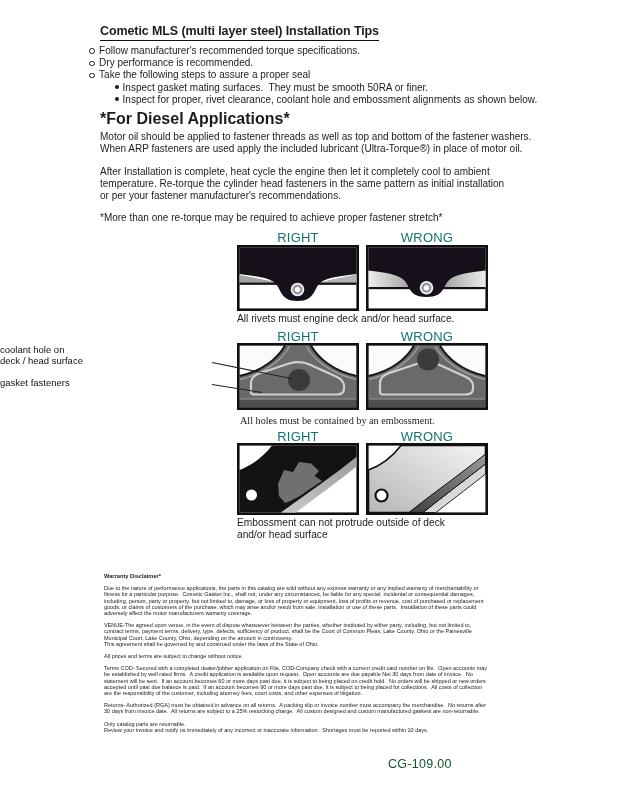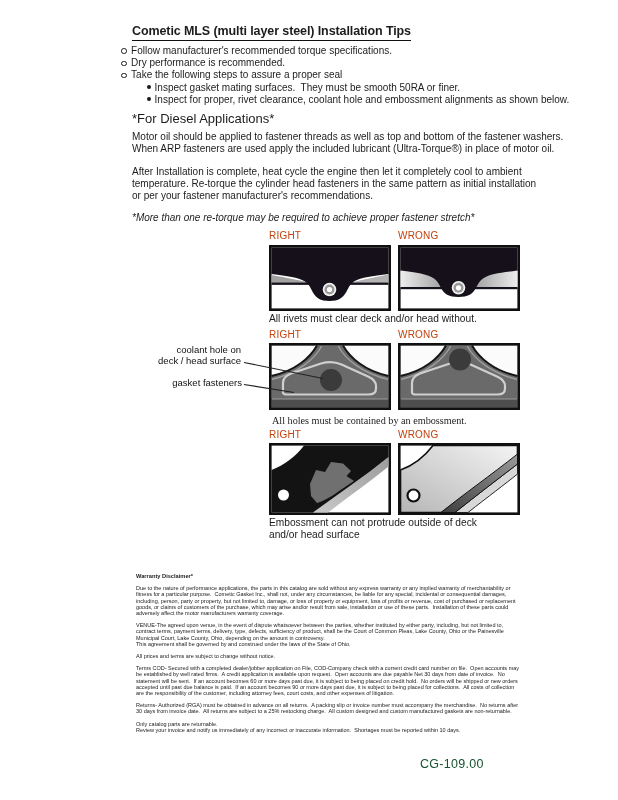--- a/index.html
+++ b/index.html
@@ -1,41 +1,41 @@
 <!DOCTYPE html>
 <html><head>
 <meta charset="utf-8">
 <style>
   html,body { margin:0; padding:0; background:#ffffff; }
   .page {
     position:relative; width:550px; height:800px; background:#ffffff;
-    font-family:"Liberation Sans", sans-serif; color:#1c1c1c; overflow:hidden;margin-left:32px;
+    font-family:"Liberation Sans", sans-serif; color:#1c1c1c; overflow:hidden;
   }
   
   .title {
     position:absolute; left:100px; top:24px; margin:0;
     font-size:12.5px; font-weight:bold; letter-spacing:-0.1px;
     border-bottom:1.8px solid #111; padding-bottom:2px; white-space:nowrap;
   }
   
   .tips { position:absolute; left:89px; top:45px; width:505px; font-size:10px; line-height:12.2px; }
   .tip-row { display:flex; align-items:flex-start; white-space:pre-wrap;text-align:right; }
   .tip-row.sub { padding-left:26px; }
   .ob { flex:0 0 auto; width:3.6px; height:3.6px; border:1px solid #1c1c1c; border-radius:50%; margin:3.4px 4.5px 0 0; }
   .fb { flex:0 0 auto; width:3.8px; height:3.8px; background:#1c1c1c; border-radius:50%; margin:3.6px 3.8px 0 0; }
   
   .diesel { position:absolute; left:100px; top:113px; width:470px; font-size:10px; line-height:12.2px; }
-  .diesel-h { font-size:13px; font-weight:normal; margin:0 0 6px 0; }
+  .diesel-h { font-size:16px; font-weight:bold; margin:0 0 6px 0; }
   .diesel p { margin:0 0 10px 0; white-space:pre-wrap; }
-  .diesel p.note { margin-bottom:0;font-style:italic; }
-  
-  .dlabel { position:absolute; width:122px; font-size:10px; color:#c2410c; letter-spacing:0.2px; }
+  .diesel p.note { margin-bottom:0; }
+  
+  .dlabel { position:absolute; width:122px; text-align:center; font-size:13px; color:#0f766e; letter-spacing:0.2px; }
   .dframe { position:absolute; width:122px; display:block; }
   .caption { position:absolute; font-size:10.2px; line-height:12.4px; white-space:pre-wrap; }
-  .ann { position:absolute; left:0; text-align:right; font-size:9.5px; line-height:10.8px; white-space:pre-wrap; color:#111; }
+  .ann { position:absolute; left:0; font-size:9.5px; line-height:10.8px; white-space:pre-wrap; color:#111; }
   .leaders { position:absolute; left:0; top:0; width:618px; height:800px; pointer-events:none; }
   
   .fineprint { position:absolute; left:104px; top:573px; width:430px; font-size:5.5px; line-height:6.2px; color:#222; }
   .fineprint .fp-h { font-weight:bold; font-size:5.7px; margin:0 0 6px 0; }
   .fineprint p { margin:0 0 6px 0; white-space:pre-wrap; }
   
   .code { position:absolute; left:388px; top:757px; font-size:12.5px; letter-spacing:0.3px; color:#14532d; }
 </style>
 </head>
 <body>
@@ -87,21 +87,21 @@
     </defs>
     <rect x="1.3" y="1.3" width="119.4" height="63.4" fill="#ffffff" stroke="#101010" stroke-width="2.6"></rect>
     <rect x="2.5" y="26" width="117" height="16.5" fill="url(#g1w)"></rect>
     <rect x="2.5" y="42" width="117" height="2.2" fill="#15101a"></rect>
     <path d="M2.5,2.5 H119.5 V25.5 C102,28 93,28.5 85,33.5 C76,39.5 80,52 60.5,52 C41,52 45,39.5 36,33.5 C28,28.5 20,28 2.5,25.5 Z" fill="#15101a"></path>
     <circle cx="60.5" cy="42.8" r="6.8" fill="#f2f2f2"></circle>
     <circle cx="60.5" cy="42.8" r="5" fill="#9a9a9a"></circle>
     <circle cx="60.5" cy="42.8" r="2.6" fill="#ffffff"></circle>
   </svg>
 
-  <div class="caption" style="left:237px; top:313px;">All rivets must clear deck and/or head without.</div>
+  <div class="caption" style="left:237px; top:313px;">All rivets must engine deck and/or head surface.</div>
 
   <div class="dlabel" style="left:237px; top:329px;">RIGHT</div>
   <div class="dlabel" style="left:366px; top:329px;">WRONG</div>
 
   <svg class="dframe" style="left:237px; top:343px;" width="122" height="67" viewBox="0 0 122 67">
     <rect x="2.5" y="2.5" width="117" height="62" fill="#6a6a6a"></rect>
     <rect x="2.5" y="56" width="117" height="8.5" fill="#4e4e4e"></rect>
     <line x1="2.5" y1="56" x2="119.5" y2="56" stroke="#9b9b9b" stroke-width="1"></line>
     <path d="M2.5,2.5 H48 C41,15 26,28 2.5,33 Z" fill="#fbfbfb"></path>
     <path d="M48,2.5 C41,15 26,28 2.5,33" fill="none" stroke="#161616" stroke-width="2"></path>

